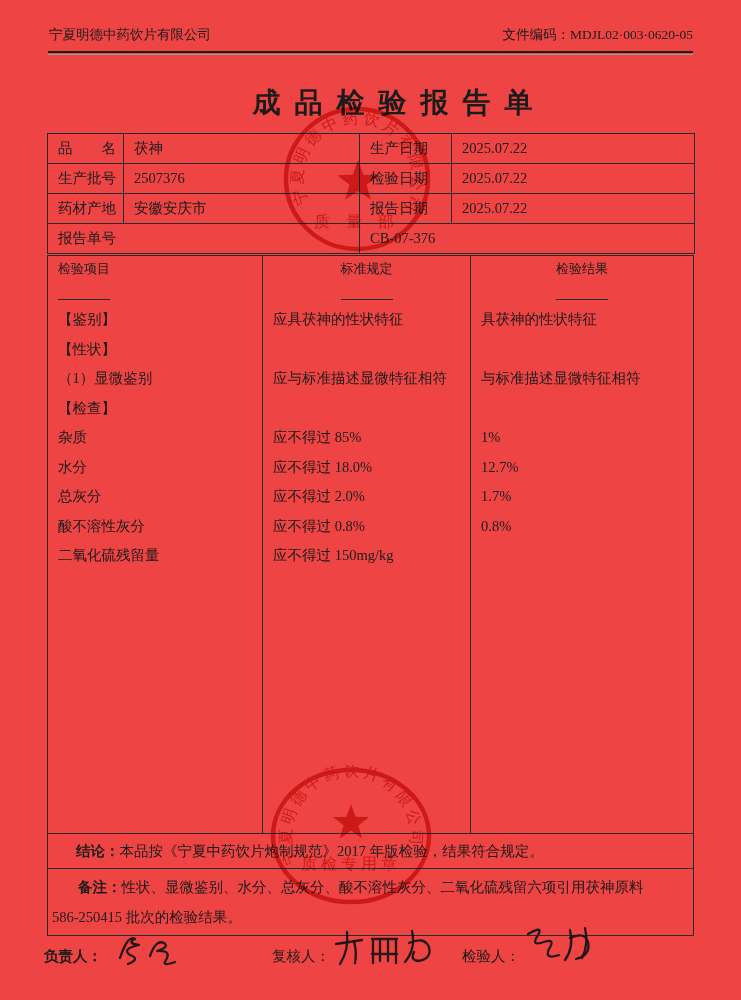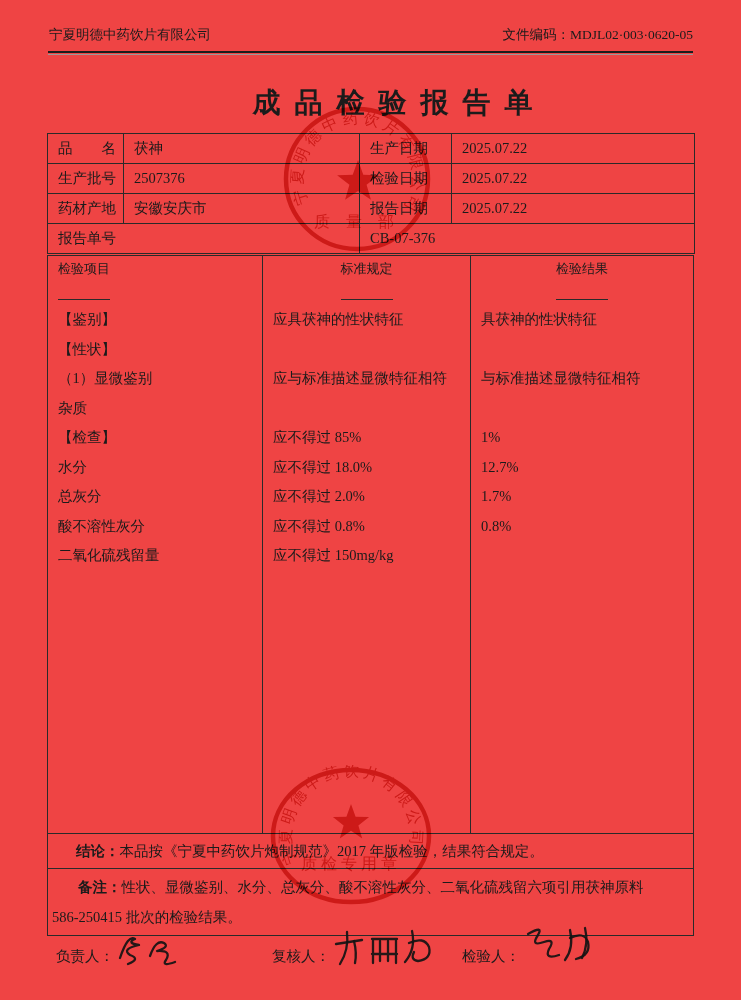--- a/index.html
+++ b/index.html
@@ -104,22 +104,22 @@
 
   <div class="main">
     <div class="col c1">
       <div class="col-header">
           <span>检验项目</span>
         </div>
       <div class="items">
         <div class="item-line">【鉴别】</div>
         <div class="item-line">【性状】</div>
         <div class="item-line">（1）显微鉴别</div>
+        <div class="item-line">【检查】</div>
         <div class="item-line">杂质</div>
-        <div class="item-line">【检查】</div>
         <div class="item-line">水分</div>
         <div class="item-line">总灰分</div>
         <div class="item-line">酸不溶性灰分</div>
         <div class="item-line">二氧化硫残留量</div>
       </div>
     </div>
     <div class="col c2">
       <div class="col-header">
           <span>标准规定</span>
         </div>
@@ -154,21 +154,21 @@
 
   <div class="footer">
     <div class="concl">
       <b>结论：</b><span>本品按《宁夏中药饮片炮制规范》2017 年版检验，结果符合规定。</span>
     </div>
     <div class="remark">
       <b>备注：</b><span>性状、显微鉴别、水分、总灰分、酸不溶性灰分、二氧化硫残留六项引用茯神原料586-250415 批次的检验结果。</span>
     </div>
   </div>
 
-  <span class="sig-label" style="left:56px; top:947px;">负责人：</span>
+  <span class="sig-label" style="left:44px; top:947px;font-weight:bold;">负责人：</span>
   <svg class="sig-svg" style="left:104px; top:926px;" width="88" height="46" viewBox="0 0 88 46">
     <path d="M16 32 Q24 8 31 13 Q22 17 35 19 Q17 23 26 29 Q37 33 24 38"></path>
     <path d="M46 30 Q52 13 60 17 Q66 21 53 25 Q68 24 62 34 Q57 41 71 36"></path>
   </svg>
 
   <span class="sig-label" style="left:272px; top:947px;">复核人：</span>
   <svg class="sig-svg" style="left:328px; top:922px;" width="112" height="50" viewBox="0 0 112 50">
     <path d="M8 22 L34 18"></path>
     <path d="M19 10 Q21 28 12 42"></path>
     <path d="M26 19 Q29 31 27 41"></path>

